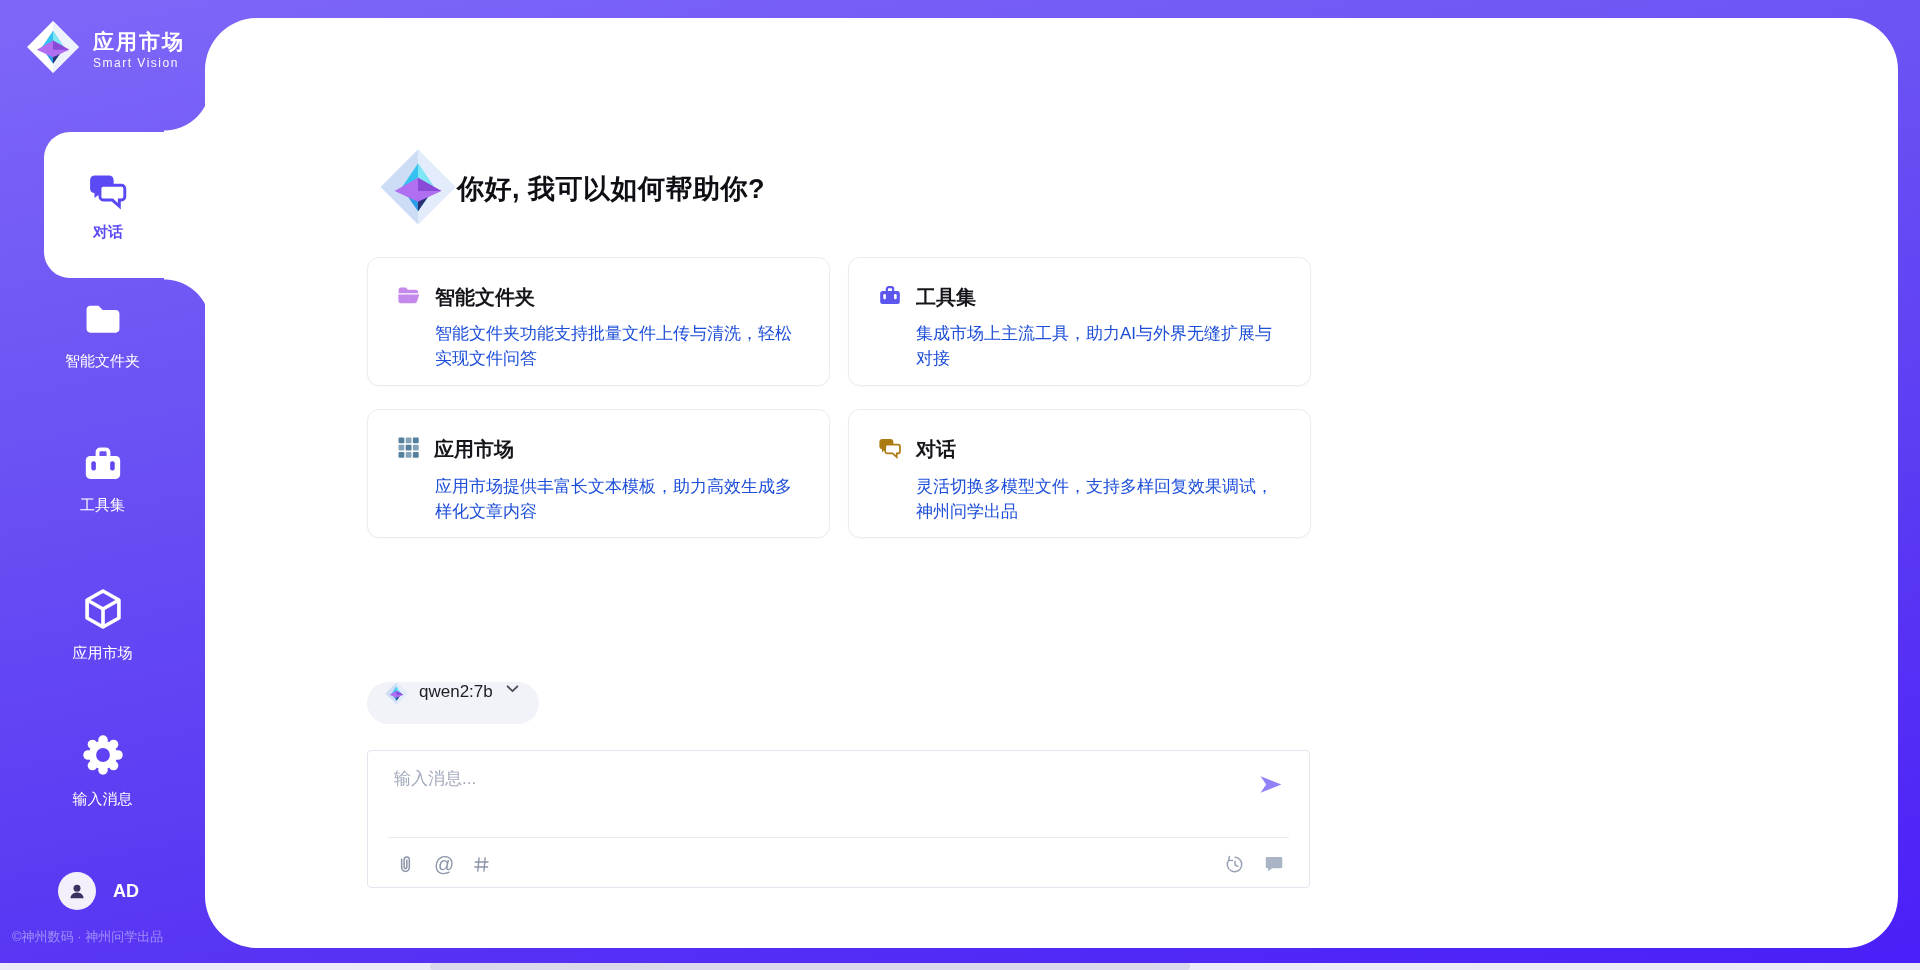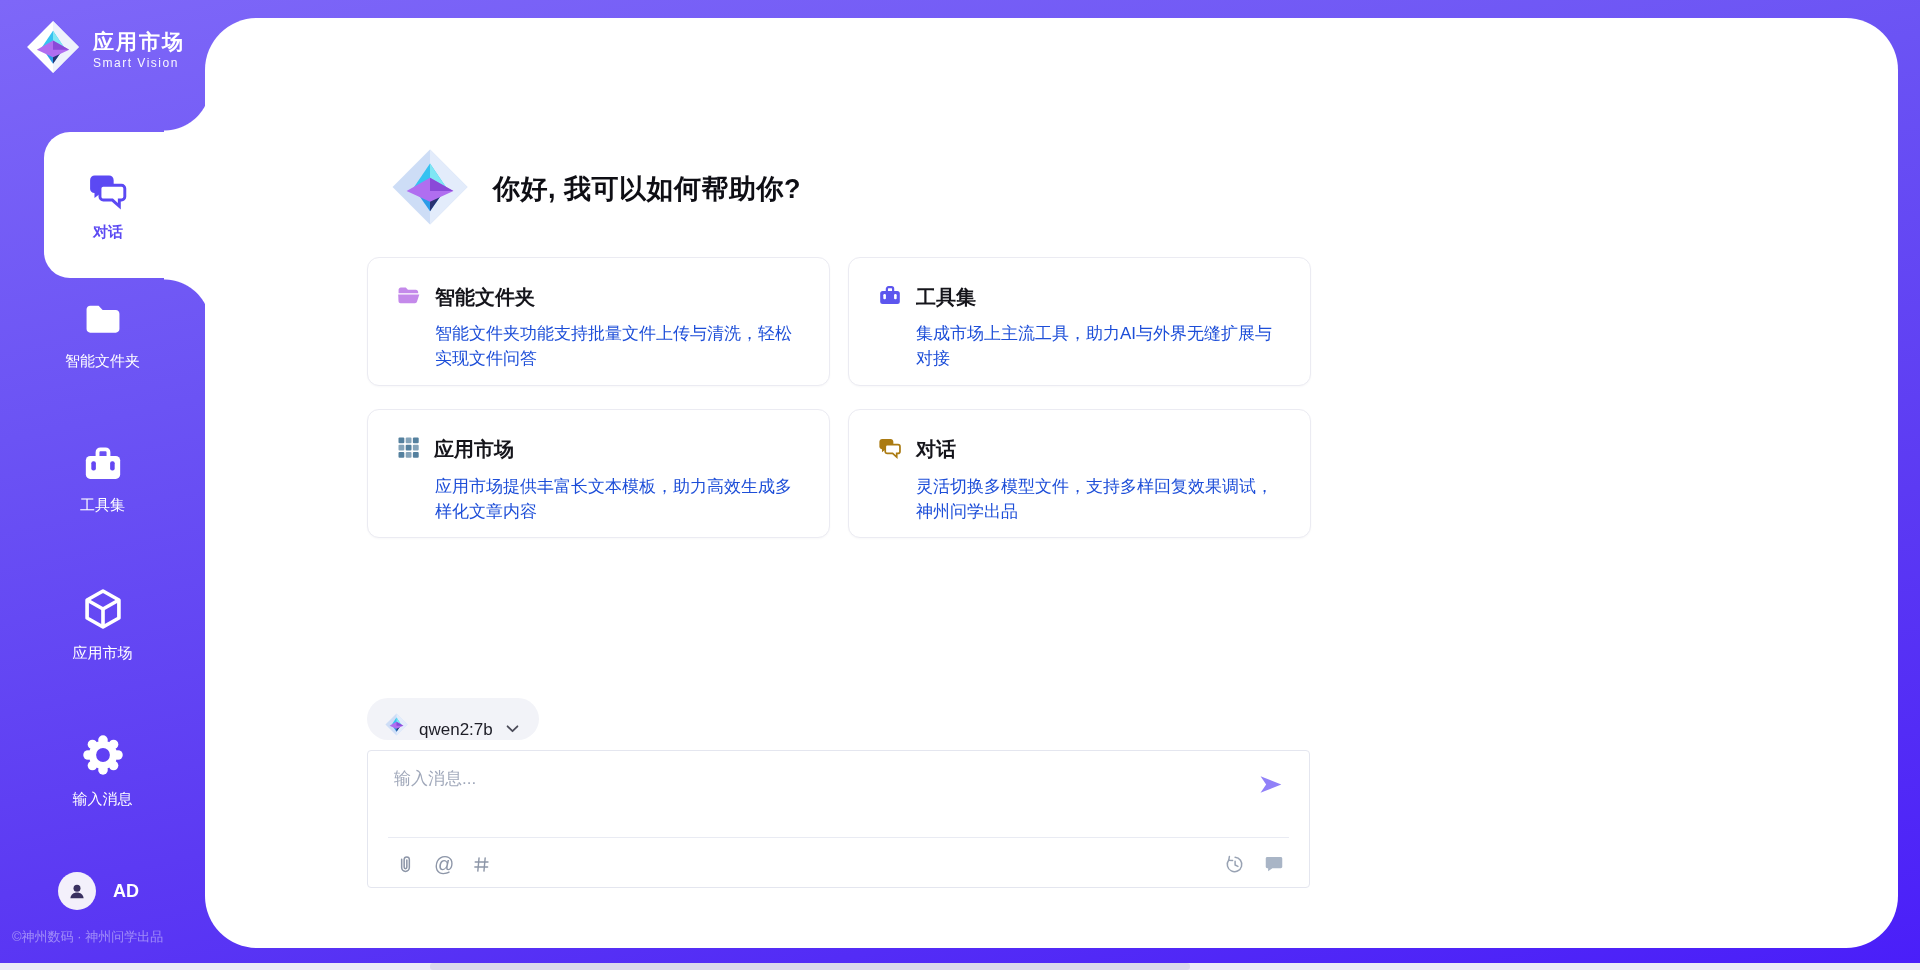--- a/index.html
+++ b/index.html
@@ -28,35 +28,35 @@
   .nav-item { position:absolute; left:0; width:205px; display:flex; flex-direction:column;
     align-items:center; gap:9px; color:#fff; font-size:15px; cursor:pointer; }
 
   .user-row { position:absolute; left:58px; top:872px; display:flex; align-items:center; gap:17px; cursor:pointer; }
   .avatar { width:38px; height:38px; border-radius:50%; background:#f3f0fb;
     display:flex; align-items:center; justify-content:center; }
   .user-name { color:#fff; font-size:18px; font-weight:700; }
   .side-footer { position:absolute; left:12px; top:928px; color:rgba(255,255,255,.42); font-size:13px; }
 
   
-  .hero { position:absolute; left:391px; top:148px; display:flex; align-items:center; gap:24px; }
+  .hero { position:absolute; left:379px; top:148px; display:flex; align-items:center; }
   .hero-title { font-size:27px; font-weight:700; color:#0e0e14; letter-spacing:.5px; }
 
   
   .cards { position:absolute; left:367px; top:257px; display:grid;
     grid-template-columns:463px 463px; grid-auto-rows:129px; column-gap:18px; row-gap:23px; }
   .card { background:#fff; border:1px solid #ebebf2; border-radius:12px;
     padding:25px 28px; cursor:pointer; box-shadow:0 1px 2px rgba(30,30,60,.03); }
   .card-head { display:flex; align-items:center; gap:13px; }
   .card-title { font-size:20px; font-weight:700; color:#15151b; }
   .card-desc { margin:11px 0 0 39px; font-size:17px; line-height:1.45; color:#1d4ed8; }
 
   
-  .model-pill { position:absolute; left:367px; top:698px; height:42px; padding:0 18px;
-    border-radius:21px; background:#f2f3f8; display:flex; align-items:flex-end; gap:11px; cursor:pointer; }
+  .model-pill { position:absolute; left:367px; top:682px; height:42px; padding:0 18px;
+    border-radius:21px; background:#f2f3f8; display:flex; align-items:flex-start; gap:11px; cursor:pointer; }
   .model-name { font-size:17px; color:#1d1d26; }
 
   
   .composer { position:absolute; left:367px; top:750px; width:943px; height:138px;
     background:#fff; border:1px solid #e4e6ef; border-radius:4px; }
   .composer-input { position:absolute; left:26px; top:16px; width:840px; height:60px;
     border:none; outline:none; resize:none; font-size:17px; color:#30313a; background:transparent;
     font-family:"Liberation Sans","DejaVu Sans",sans-serif; }
   .composer-input::placeholder { color:#a0a8ba; }
   .send-btn { position:absolute; right:24px; top:18px; width:30px; height:30px;

